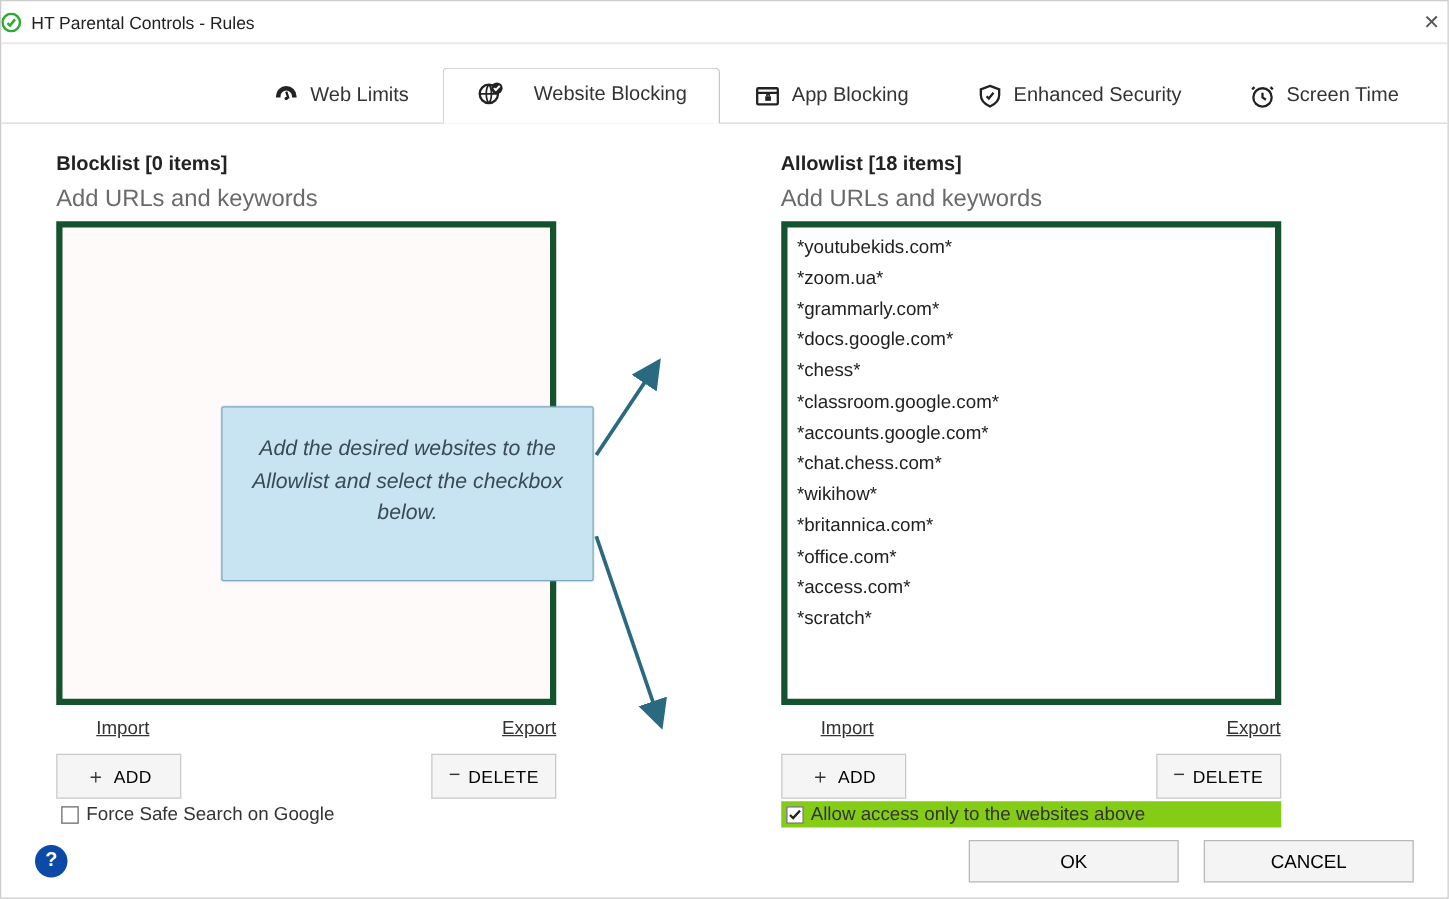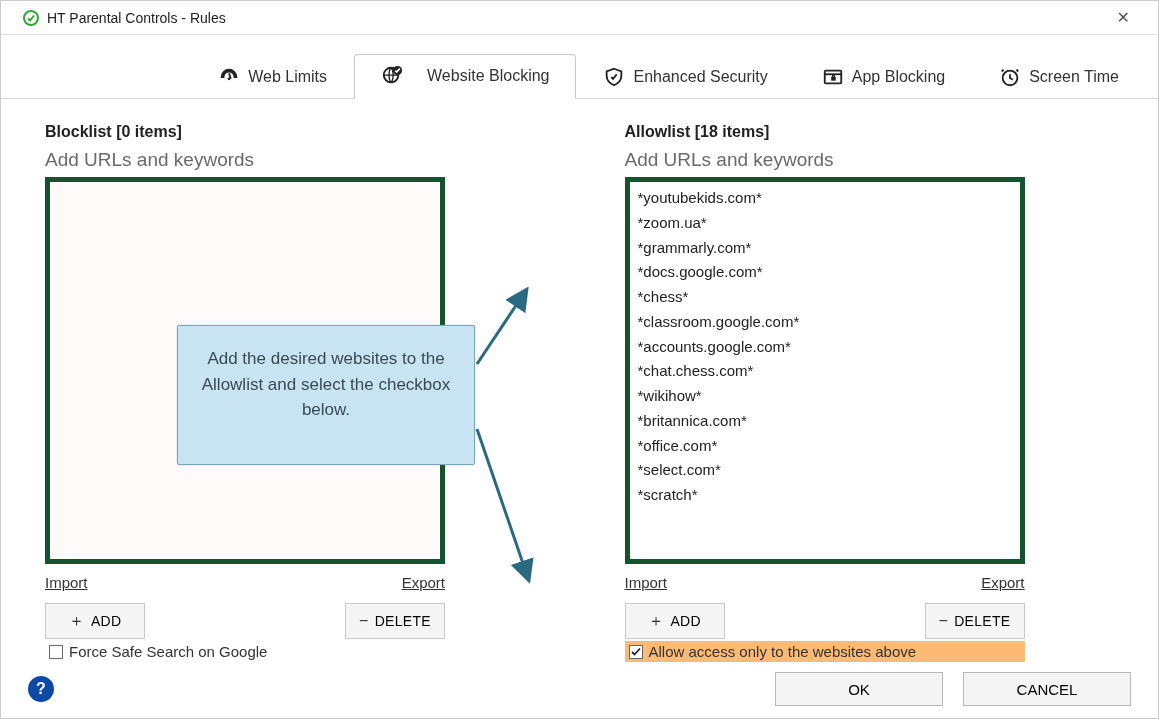--- a/index.html
+++ b/index.html
@@ -11,21 +11,21 @@
       width: 1159px;
       height: 719px;
       overflow: hidden;
       border: 1px solid #ccc;
     }
 
     .titlebar {
       display: flex;
       align-items: center;
       height: 34px;
-      padding: 0 22px;
+      padding: 0 0;
       border-bottom: 1px solid #e0e0e0;
       font-size: 14px;
     }
     .titlebar .title-icon { width: 16px; height: 16px; margin-right: 8px; display: inline-flex; align-items: center; justify-content: center; }
     .titlebar .wtitle { flex: 1; color: #222; }
     .titlebar .close { cursor: pointer; font-size: 16px; color: #555; padding: 4px 6px; }
 
     .tabbar {
       display: flex;
       border-bottom: 1px solid #d6d6d6;
@@ -82,21 +82,21 @@
     .listbox.blocklist { background: #fffafa; }
     .listbox div { white-space: nowrap; }
 
     .links-row {
       width: 400px;
       display: flex;
       justify-content: space-between;
       margin-top: 10px;
       font-size: 15px;
     }
-    .links-row a { color: #333; text-decoration: underline; cursor: pointer; }
+    .links-row a { color: #333; text-decoration: underline; cursor: pointer; margin-left: 32px; }
 
     .btn-row {
       width: 400px;
       display: flex;
       justify-content: space-between;
       margin-top: 12px;
     }
     .btn {
       display: flex;
       align-items: center;
@@ -113,37 +113,38 @@
     .btn .pm { font-size: 16px; font-weight: 400; color: #333; }
 
     .check-row {
       display: flex;
       align-items: center;
       gap: 6px;
       font-size: 15px;
       margin-top: 2px;
       padding: 2px 4px;
     }
-    .check-row.highlight { background: #fdba74; width: 400px; }
+    .check-row.highlight { background: #84cc16; width: 400px; }
     .check { width: 14px; height: 14px; border: 1px solid #666; background: #fff; display: inline-flex; align-items: center; justify-content: center; cursor: pointer; }
     .check svg { display: none; }
     .check.checked svg { display: block; }
 
     
     .callout {
       position: absolute;
       left: 176px;
       top: 226px;
       width: 298px;
       height: 140px;
       background: #c8e4f3;
       border: 1px solid #7aa7bd;
       border-radius: 2px;
       padding: 20px 18px;
       font-size: 17px;
+      font-style: italic;
       color: #3a4a55;
       text-align: center;
       line-height: 1.5;
       pointer-events: none;
       box-shadow: 0 0 0 1px rgba(120,167,189,.15);
     }
     .arrows { position: absolute; left: 0; top: 0; pointer-events: none; }
 
     .footer {
       position: absolute;
@@ -201,36 +202,36 @@
           <path d="M3 11h16M11 3c3 3 3 13 0 16M11 3c-3 3-3 13 0 16" fill="none" stroke="#222" stroke-width="1.5"></path>
           <circle cx="18" cy="6" r="5" fill="#222"></circle>
           <path d="M15.5 6l1.6 1.6L20.5 4" fill="none" stroke="#fff" stroke-width="1.8"></path>
         </svg>
       </span>
     <span>Website Blocking</span>
   </div>
   <div class="tab">
     <span class="tab-icon">
         <svg viewBox="0 0 24 24">
-          <path d="M12 3l8 3v5c0 5-3.5 8-8 10-4.5-2-8-5-8-10V6l8-3z" fill="none" stroke="#222" stroke-width="2"></path>
-          <path d="M9 12l2 2 4-5" fill="none" stroke="#222" stroke-width="2"></path>
-        </svg>
-      </span>
-    <span>Enhanced Security</span>
-  </div>
-  <div class="tab">
-    <span class="tab-icon">
-        <svg viewBox="0 0 24 24">
           <rect x="3" y="5" width="18" height="14" rx="1" fill="none" stroke="#222" stroke-width="2"></rect>
           <path d="M3 9h18" stroke="#222" stroke-width="2"></path>
           <rect x="10" y="12" width="5" height="4" fill="#222"></rect>
           <path d="M11.5 12v-1a1 1 0 012 0v1" fill="none" stroke="#222" stroke-width="1.5"></path>
         </svg>
       </span>
     <span>App Blocking</span>
+  </div>
+  <div class="tab">
+    <span class="tab-icon">
+        <svg viewBox="0 0 24 24">
+          <path d="M12 3l8 3v5c0 5-3.5 8-8 10-4.5-2-8-5-8-10V6l8-3z" fill="none" stroke="#222" stroke-width="2"></path>
+          <path d="M9 12l2 2 4-5" fill="none" stroke="#222" stroke-width="2"></path>
+        </svg>
+      </span>
+    <span>Enhanced Security</span>
   </div>
   <div class="tab">
     <span class="tab-icon">
         <svg viewBox="0 0 24 24">
           <circle cx="12" cy="13" r="8" fill="none" stroke="#222" stroke-width="2"></circle>
           <path d="M12 9v4l3 2M5 4l-2 2M19 4l2 2" fill="none" stroke="#222" stroke-width="2"></path>
         </svg>
       </span>
     <span>Screen Time</span>
   </div>
@@ -270,21 +271,21 @@
         <div>*zoom.ua*</div>
         <div>*grammarly.com*</div>
         <div>*docs.google.com*</div>
         <div>*chess*</div>
         <div>*classroom.google.com*</div>
         <div>*accounts.google.com*</div>
         <div>*chat.chess.com*</div>
         <div>*wikihow*</div>
         <div>*britannica.com*</div>
         <div>*office.com*</div>
-        <div>*select.com*</div>
+        <div>*access.com*</div>
         <div>*scratch*</div>
       </div>
     <div class="links-row">
       <a>Import</a>
       <a>Export</a>
     </div>
     <div class="btn-row">
       <button class="btn">
           <span class="pm">＋</span>
           <span>ADD</span>

